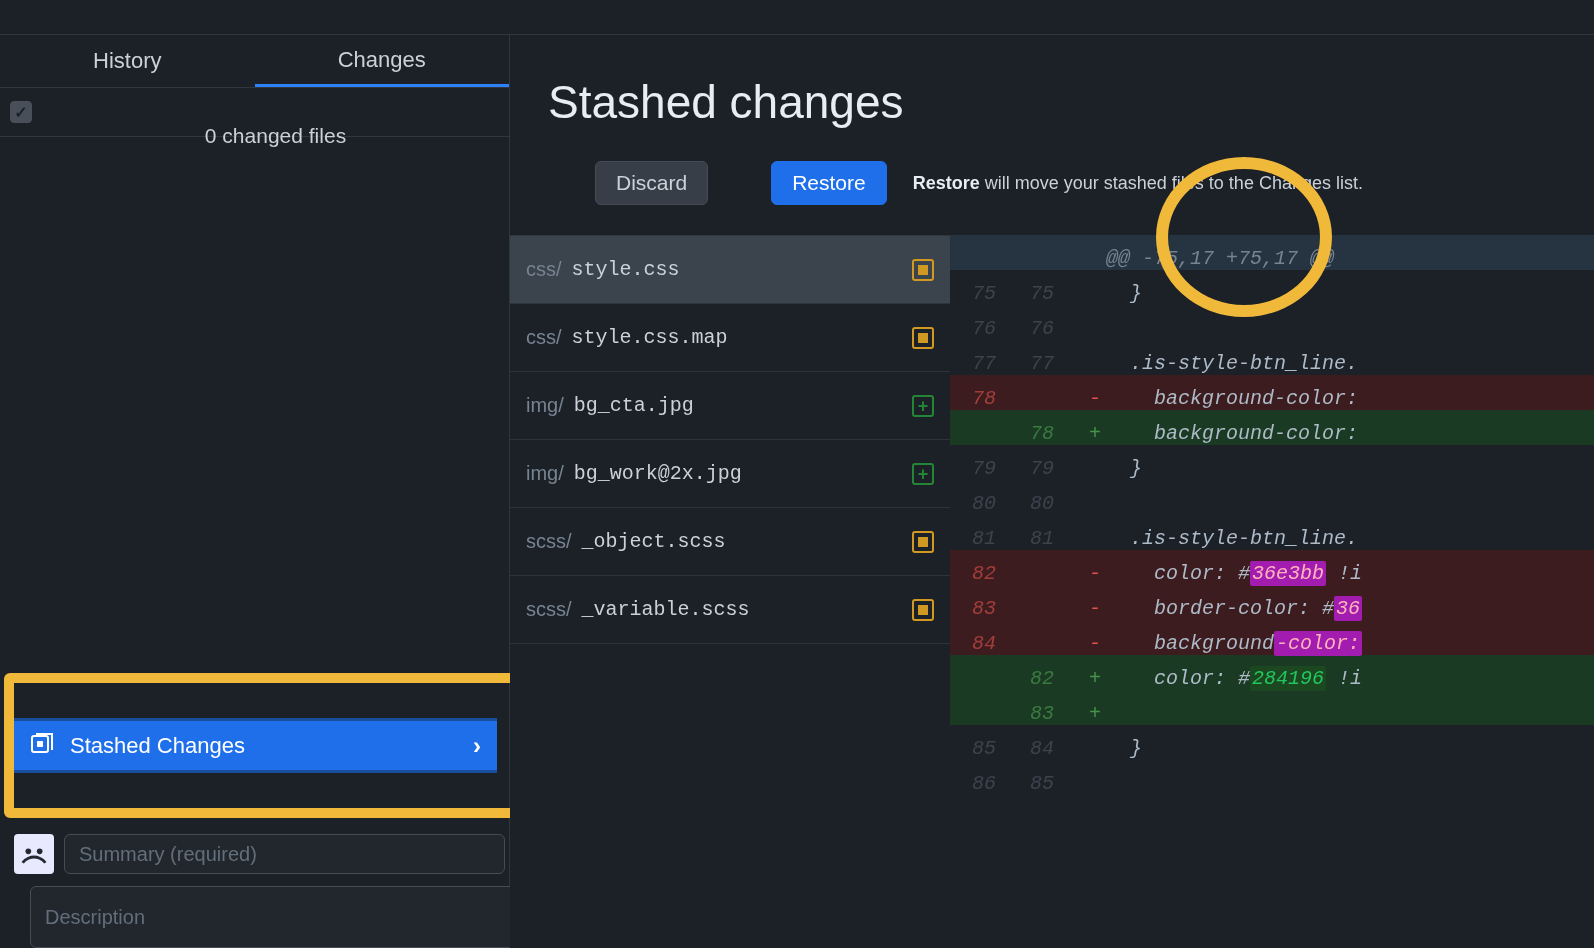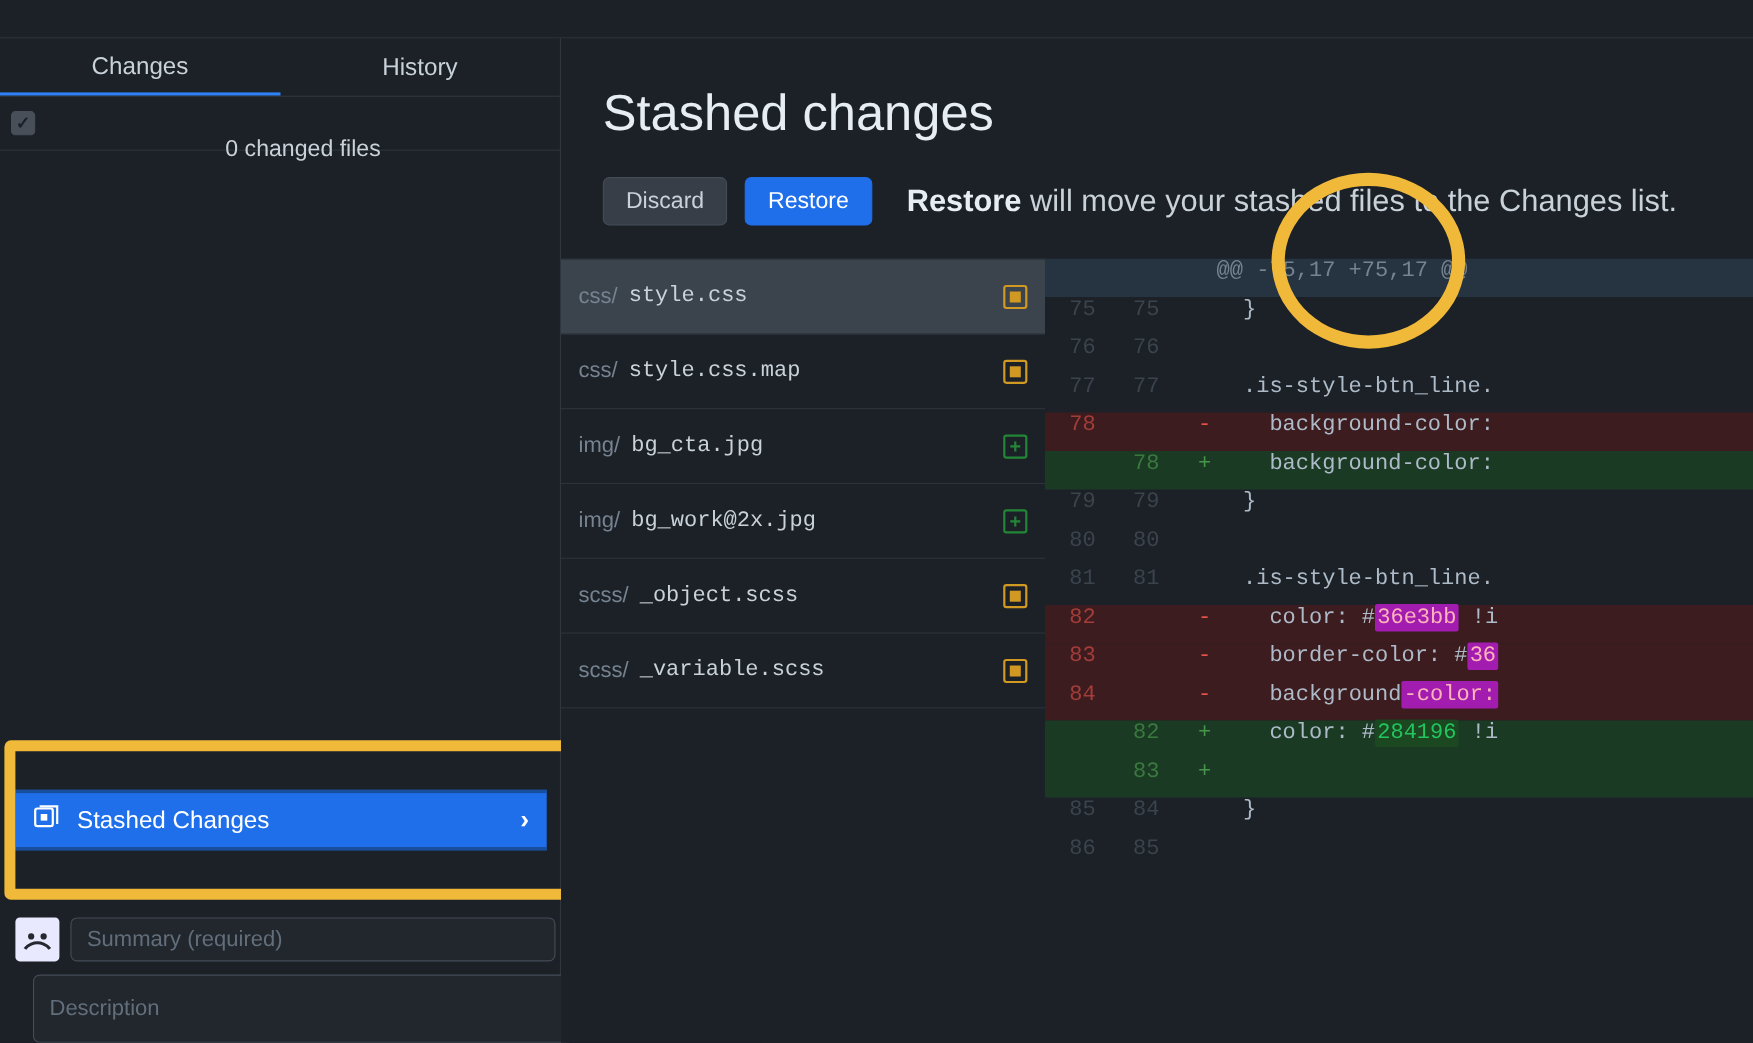--- a/index.html
+++ b/index.html
@@ -36,45 +36,45 @@
   .avatar svg { width: 34px; height: 34px; }
   .summary, .desc { flex: 1; height: 40px; background: #22272e; border: 1px solid #444c56; border-radius: 6px; padding: 0 14px; font-size: 20px; color: #636e7b; display: flex; align-items: center; }
   .desc { margin-left: 16px; width: 100%; }
 
   
   .right-panel { flex: 1; display: flex; flex-direction: column; background: #1c2128; position: relative; }
 
   .header-area { padding: 40px 38px 30px 38px; }
   .title { font-size: 46px; font-weight: 500; color: #e6edf3; margin-bottom: 32px; }
   .btn-row { display: flex; align-items: center; gap: 16px; position:relative; }
-  .btn { height: 44px; padding: 0 20px; border-radius: 6px; font-size: 21px; display: inline-flex; align-items: center; cursor: pointer; border: 1px solid #444c56; }
+  .btn { height: 44px; padding: 0 20px; border-radius: 6px; font-size: 21px; display: inline-flex; align-items: center; cursor: pointer; border: 1px solid #444c56; margin-left: 47px; }
   .btn-secondary { background: #373e47; color: #c9d1d9; }
   .btn-primary { background: #1f6feb; color: #fff; border-color: #1f6feb; }
-  .hint { font-size: 28px; color: #c9d1d9; }
+  .hint { font-size: 18px; color: #c9d1d9; }
   .hint strong { color: #e6edf3; font-weight: 700; }
 
   .circle { position: absolute; left: 646px; top: 122px; width: 176px; height: 160px; border: 12px solid #f0b93a; border-radius: 50%; pointer-events:none; }
 
   .content-row { flex: 1; display: flex; }
 
   
   .filelist { width: 440px; display: flex; flex-direction: column; border-top:1px solid #30363d; }
   .file-item { height: 68px; display: flex; align-items: center; padding: 0 16px; font-size: 20px; cursor: pointer; border-bottom: 1px solid #2d333b; gap: 10px; }
   .file-item.sel { background: #3b434d; }
   .file-item .path { color: #768390; }
   .file-item .fname { color: #c9d1d9; font-family: Liberation Mono, monospace; }
   .badge { margin-left: auto; width: 22px; height: 22px; border-radius: 3px; display: inline-flex; align-items: center; justify-content: center; }
   .badge-m { border: 2px solid #d29922; }
   .badge-m::after { content:""; width:10px; height:10px; background:#d29922; }
   .badge-a { border: 2px solid #238636; }
   .badge-a::after { content:"+"; color:#238636; font-size:18px; font-weight:bold; line-height:1; }
 
   
   .diff { flex: 1; font-family: "SFMono-Regular", Consolas, "Liberation Mono", Menlo, monospace; font-size: 20px; overflow: hidden; }
-  .dline { display: flex; height: 35px; align-items: flex-start; }
+  .dline { display: flex; height: 35px; align-items: flex-end; font-style: italic; }
   .gut { width: 58px; text-align: right; padding-right: 12px; color: #3b434c; }
   .gut2 { width: 58px; text-align: right; padding-right: 12px; color: #3b434c; }
   .sep { width: 18px; }
   .sign { width: 22px; text-align:center; color:#768390; }
   .code { flex: 1; white-space: pre; color: #a5d6ff; }
   .code .plain { color: #adbac7; }
   .code .hl-red { background: #a21caf; color:#ffb3ba; padding:1px 2px; border-radius:2px; }
   .code .hl-green { background: #1b4721; color:#22c55e; padding:1px 2px; border-radius:2px; }
   .hunk { background: #263441; }
   .hunk .code { color: #768390; }
@@ -87,22 +87,22 @@
 </style>
 </head>
 <body>
 
 <div class="topbar"></div>
 
 <div class="app">
 
   <div class="left-panel">
     <div class="tabs">
+      <div class="tab inactive">History</div>
       <div class="tab active">Changes</div>
-      <div class="tab inactive">History</div>
     </div>
     <div class="filebar">
       <span class="chk">✓</span>
       <span class="lbl">0 changed files</span>
     </div>
     <div class="spacer"></div>
 
     <div class="stash-row-area">
       <span class="stash-icon">
         <svg viewBox="0 0 24 24">

